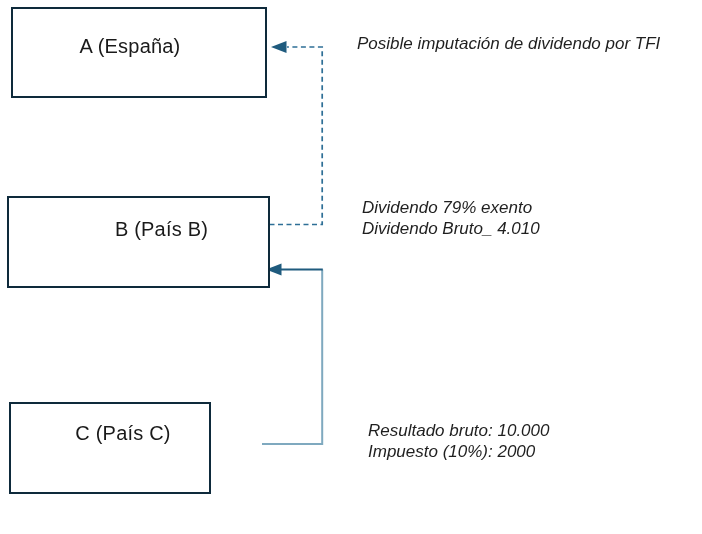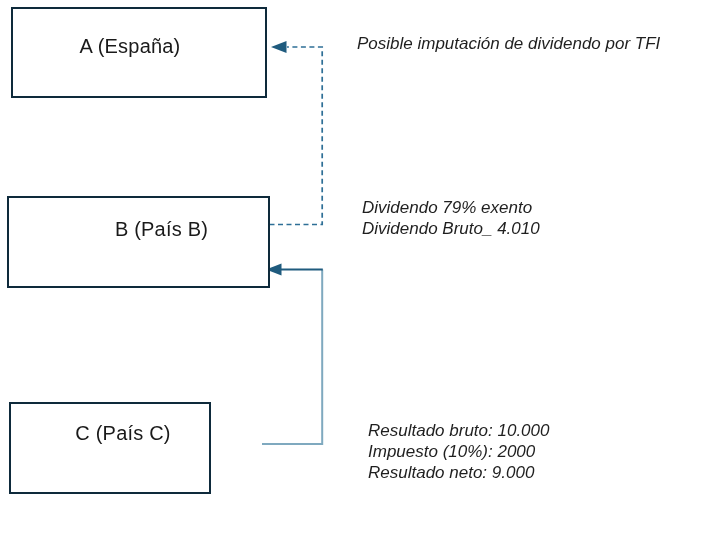--- a/index.html
+++ b/index.html
@@ -91,16 +91,15 @@
   </div>
 
   <div id="annotation-dividend" class="annotation">
     <div>Dividendo 79% exento</div>
     <div>Dividendo Bruto_ 4.010</div>
   </div>
 
   <div id="annotation-result" class="annotation">
     <div>Resultado bruto: 10.000</div>
     <div>Impuesto (10%): 2000</div>
-    <div>Resultado neto: 9.000</div>
   </div>
 
 </div>
 
 </body></html>

